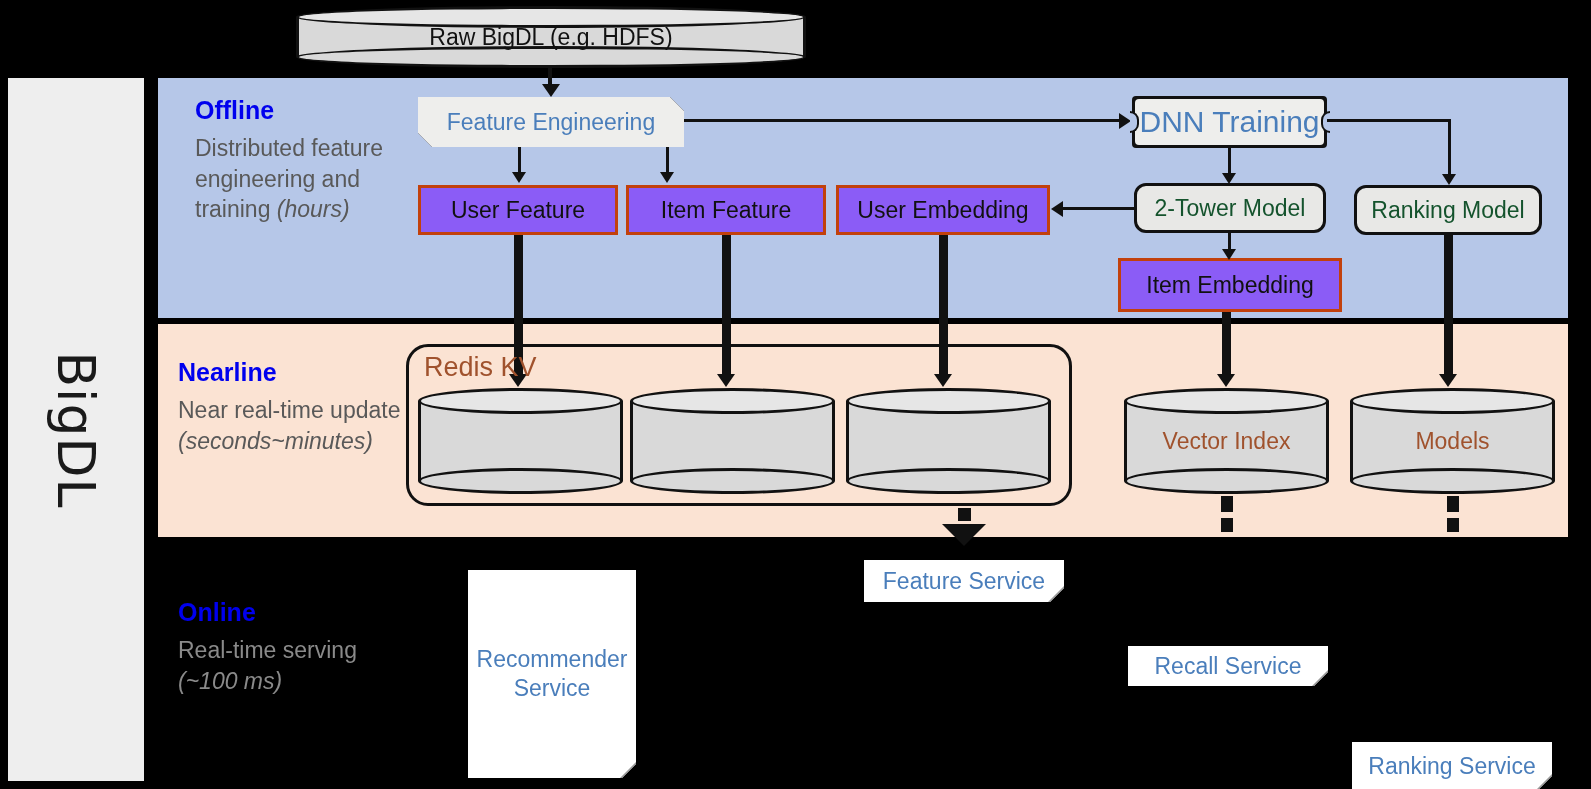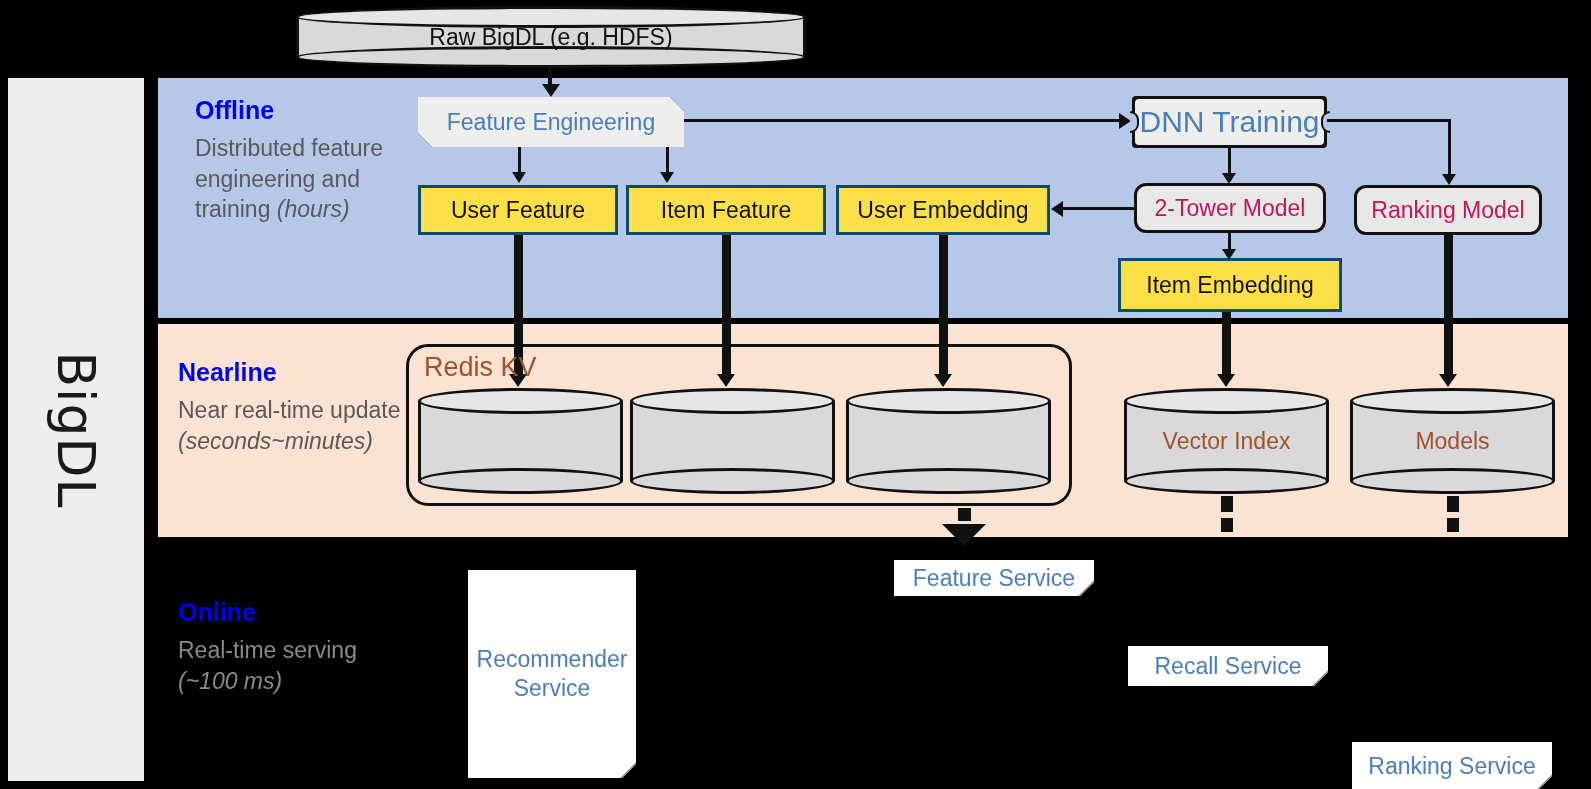--- a/index.html
+++ b/index.html
@@ -27,30 +27,30 @@
   .stage-title{font-size:25px;color:#0000ee;font-weight:600;}
   .stage-sub{font-size:23px;color:#595959;line-height:1.33;margin-top:8px;}
   .stage-sub i{font-style:italic;}
   #lbl-offline{left:195px;top:96px;width:200px;}
   #lbl-nearline{left:178px;top:358px;width:230px;}
   #lbl-online{left:178px;top:598px;width:210px;}
   #lbl-online .stage-sub{color:#8a8a8a;}
 
   
   .gray-box{
-    background:#fde047;border:3px solid #0c4a6e;
+    background:#8b5cf6;border:3px solid #c2410c;
     display:flex;align-items:center;justify-content:center;
     font-size:23px;color:#111;
   }
   .rr-box{
     background:#e8e8e6;border:3px solid #111;border-radius:12px;
     display:flex;align-items:center;justify-content:center;
     font-size:23px;
   }
-  .green-txt{color:#be185d;text-align:center;}
+  .green-txt{color:#14532d;text-align:center;}
   .blue-txt{color:#4a7ebb;}
 
   
   #box-fe{
     left:418px;top:97px;width:266px;height:50px;
     background:#eeeeec;
     display:flex;align-items:center;justify-content:center;
     font-size:23px;
     clip-path:polygon(0 0, calc(100% - 14px) 0, 100% 14px, 100% 100%, 14px 100%, 0 calc(100% - 14px));
   }
@@ -104,21 +104,21 @@
   .note{
     background:#fff;
     display:flex;align-items:center;justify-content:center;
     text-align:center;font-size:23px;color:#4a7ebb;line-height:1.25;
     clip-path:polygon(0 0,100% 0,100% calc(100% - 14px),calc(100% - 14px) 100%,0 100%);
   }
   .note .fold{position:absolute;right:0;bottom:0;width:16px;height:16px;
               background:#9a9a9a;
               clip-path:polygon(100% 0,100% 100%,0 100%);}
   #note-rec{left:468px;top:570px;width:168px;height:208px;}
-  #note-feat{left:894px;top:560px;width:200px;height:36px;}
+  #note-feat{left:864px;top:560px;width:200px;height:42px;}
   #note-recall{left:1128px;top:646px;width:200px;height:40px;}
   #note-rank{left:1352px;top:742px;width:200px;height:48px;}
 
   
   .vline{background:#111;}
   .hline{background:#111;}
   .thick{background:#111;width:9px;}
   .arrow-dn{width:0;height:0;border-left:9px solid transparent;border-right:9px solid transparent;border-top:13px solid #111;}
   .arrow-dn.small{border-left-width:7px;border-right-width:7px;border-top-width:11px;}
   .arrow-lf{width:0;height:0;border-top:8px solid transparent;border-bottom:8px solid transparent;border-right:12px solid #111;}

